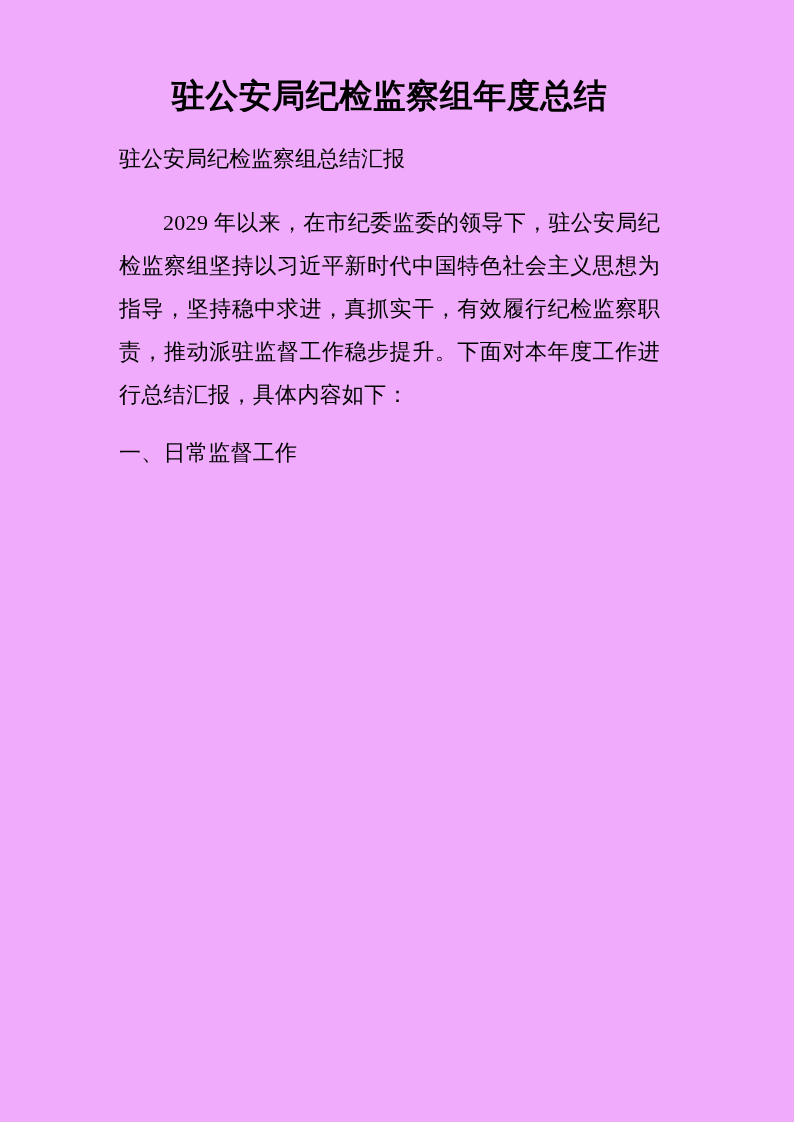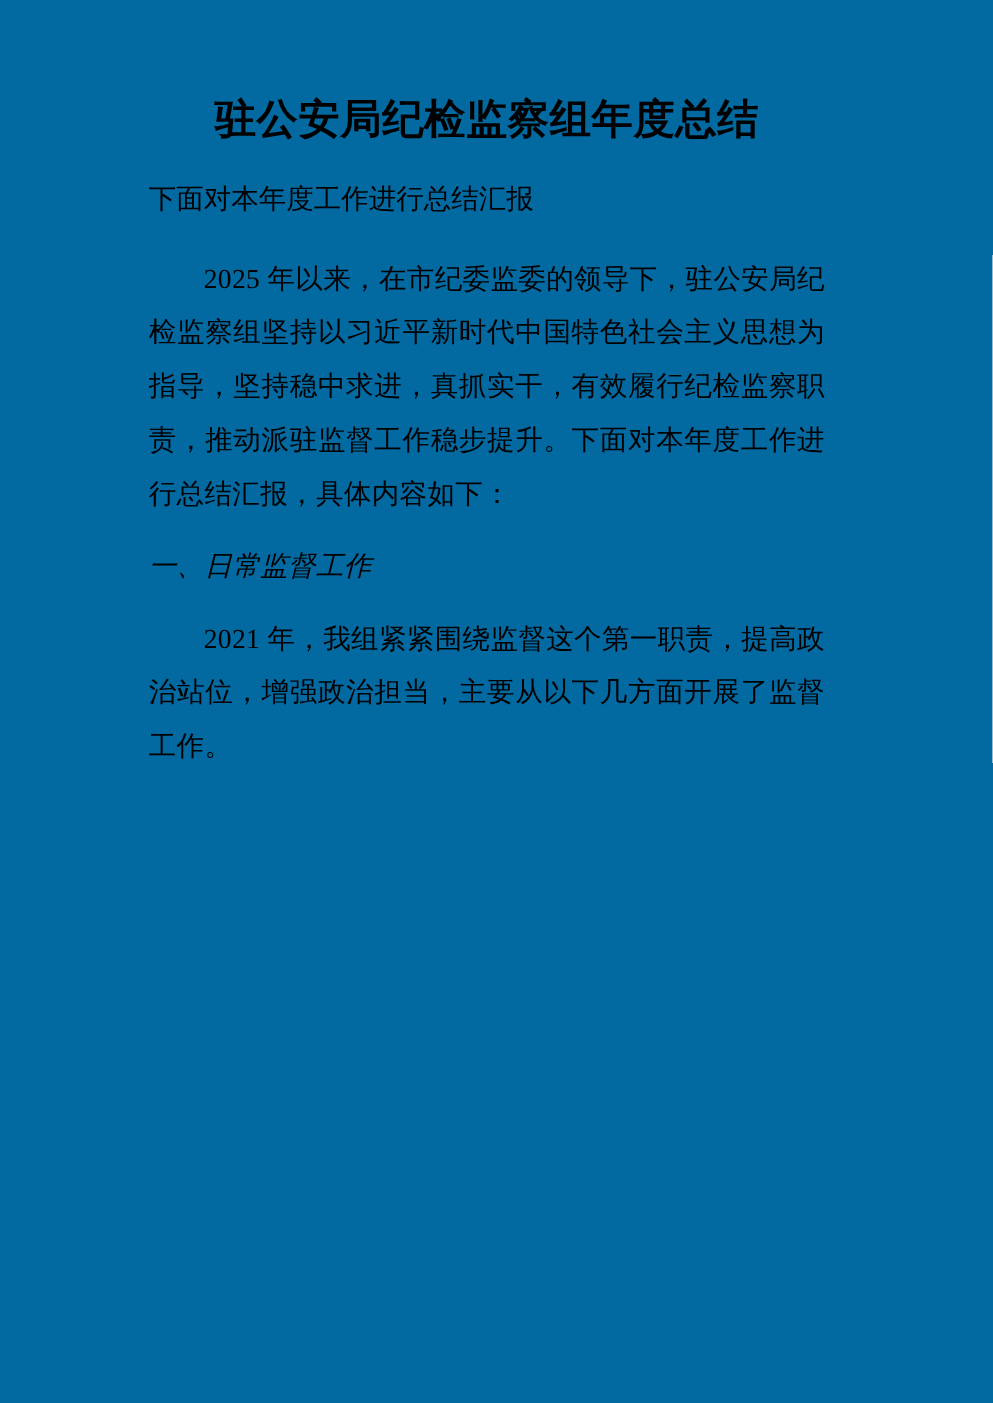--- a/index.html
+++ b/index.html
@@ -5,21 +5,21 @@
   html, body {
     margin: 0;
     padding: 0;
     background: #ffffff;
   }
   .page {
     position: relative;
     width: 794px;
     height: 1122px;
     margin: 0 auto;
-    background: #0369a1;
+    background: #f0abfc;
     box-sizing: border-box;
     padding: 0 134px 0 119px;
     overflow: hidden;
     color: #000000;
     font-family: "Liberation Serif", "DejaVu Serif", serif;
   }
   .doc-title {
     margin: 74px 0 0 0;
     font-size: 33px;
     line-height: 44px;
@@ -38,33 +38,32 @@
   p.para {
     margin: 0 0 15px 0;
     font-size: 22px;
     line-height: 43px;
     text-align: justify;
     text-justify: inter-ideograph;
     letter-spacing: 0.3px;
   }
   p.para.indent-2 { text-indent: 2em; }
   p.para.indent-1 { text-indent: 1em; }
-  p.para.heading  { text-indent: 0; text-align: left; font-style: italic; }
+  p.para.heading  { text-indent: 0; text-align: left; }
 </style>
 </head>
 <body>
 
 <div class="page">
 
   <h1 class="doc-title">驻公安局纪检监察组年度总结</h1>
 
-  <p class="doc-subtitle">下面对本年度工作进行总结汇报</p>
+  <p class="doc-subtitle">驻公安局纪检监察组总结汇报</p>
 
-  <p class="para indent-2">2025 年以来，在市纪委监委的领导下，驻公安局纪检监察组坚持以习近平新时代中国特色社会主义思想为指导，坚持稳中求进，真抓实干，有效履行纪检监察职责，推动派驻监督工作稳步提升。下面对本年度工作进行总结汇报，具体内容如下：</p>
+  <p class="para indent-2">2029 年以来，在市纪委监委的领导下，驻公安局纪检监察组坚持以习近平新时代中国特色社会主义思想为指导，坚持稳中求进，真抓实干，有效履行纪检监察职责，推动派驻监督工作稳步提升。下面对本年度工作进行总结汇报，具体内容如下：</p>
 
   <p class="para heading">一、日常监督工作</p>
 
 
-  <p class="para indent-2">2021 年，我组紧紧围绕监督这个第一职责，提高政治站位，增强政治担当，主要从以下几方面开展了监督工作。</p>
 
 
 
 </div>
 
 </body></html>

